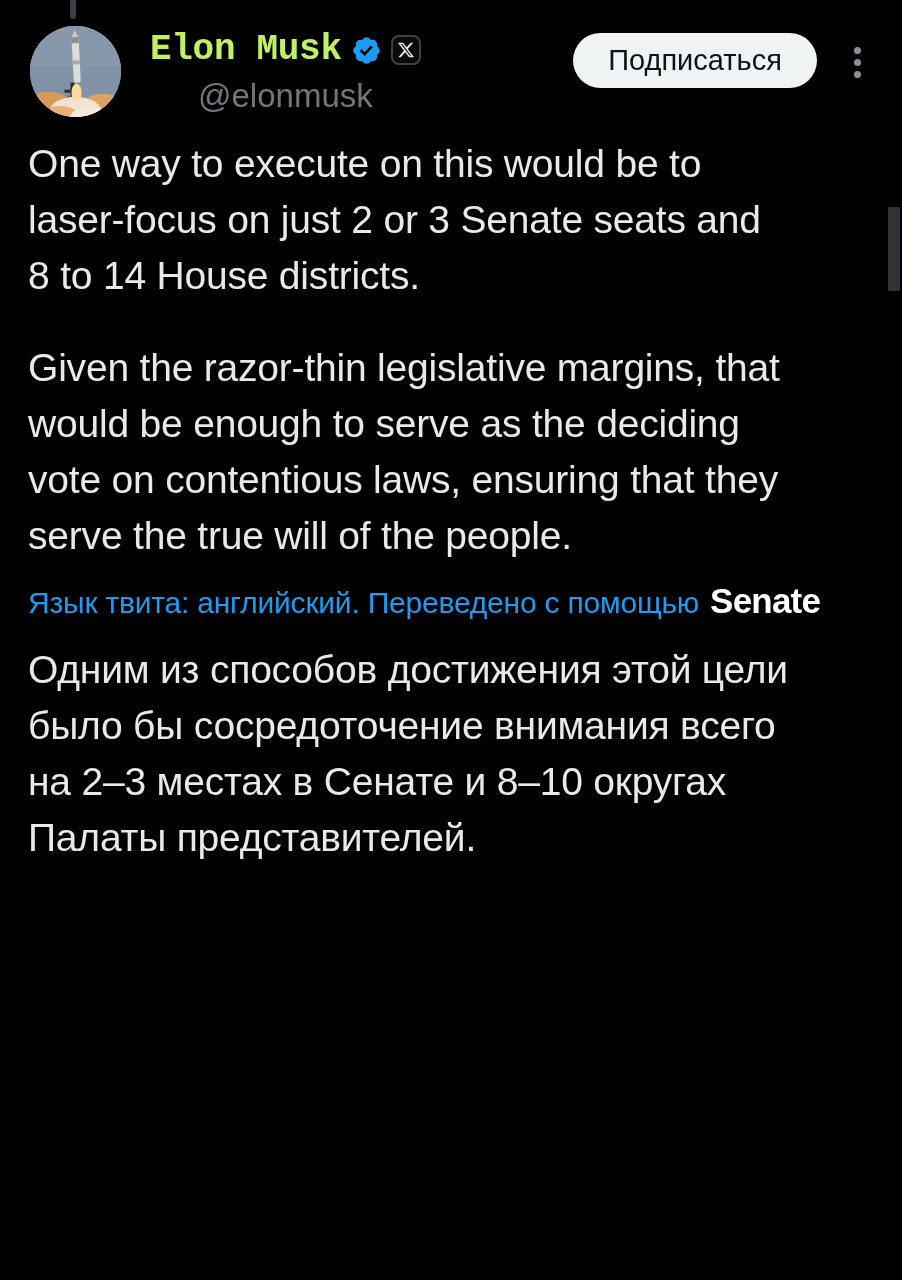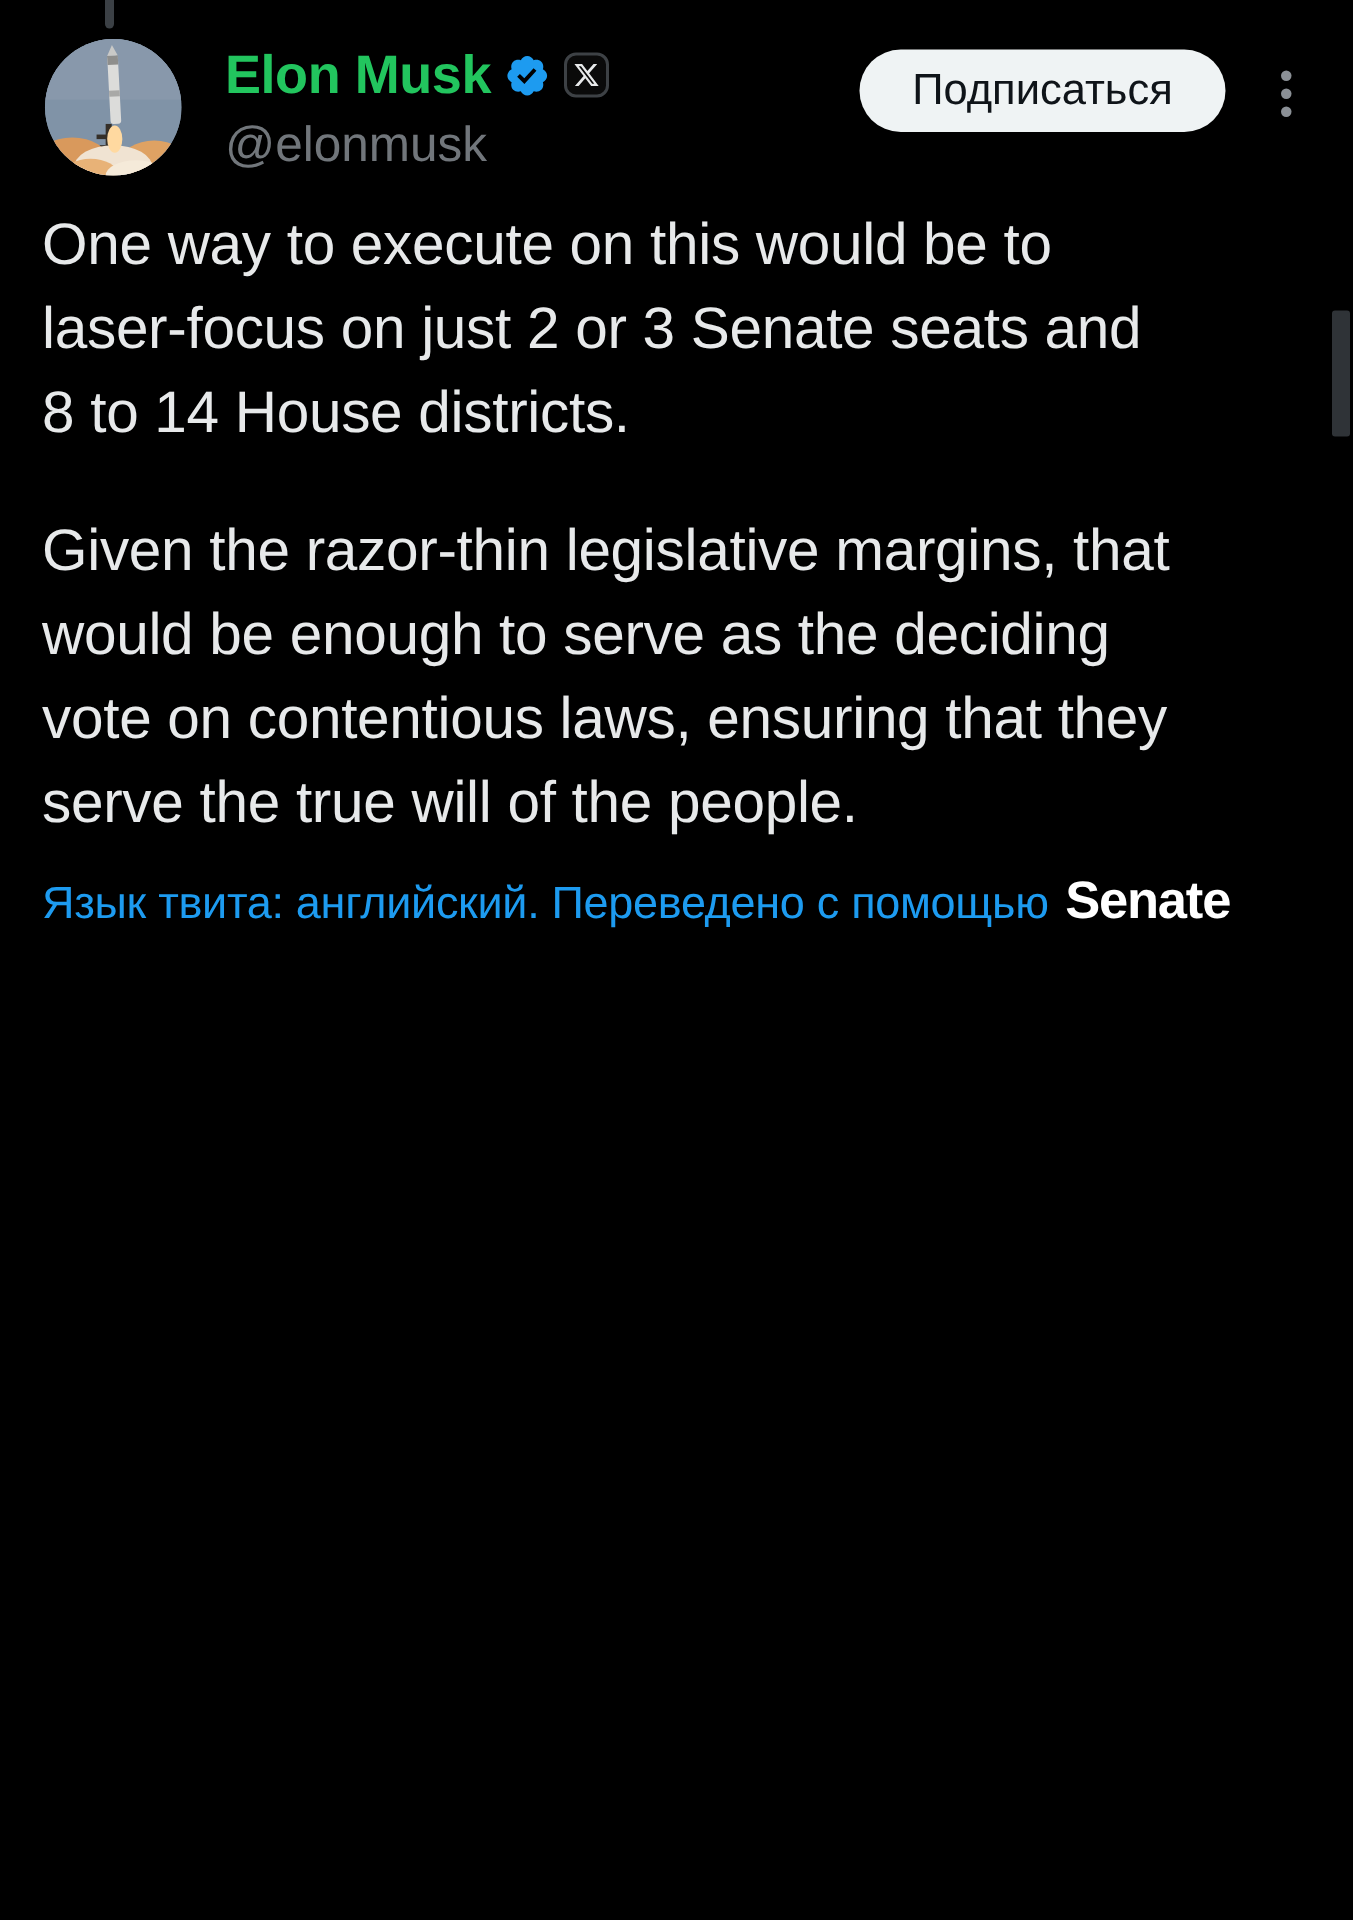--- a/index.html
+++ b/index.html
@@ -21,33 +21,33 @@
   .avatar {
     position: absolute; left: 30px; top: 26px;
     width: 91px; height: 91px; border-radius: 50%;
     overflow: hidden; background: #8093a7;
   }
   .avatar svg { display: block; width: 100%; height: 100%; }
 
   .name-block { position: absolute; left: 150px; top: 30px; }
   .name-row { display: flex; align-items: center; gap: 9px; }
   .display-name {
-    font-size: 36px; font-weight: 700; color: #22c55e;
-    letter-spacing: -0.3px; line-height: 40px;
+    font-size: 36px; font-weight: 700; color: #bef264;
+    letter-spacing: -0.3px; line-height: 40px; font-family: Liberation Mono, monospace;
   }
   .verified-badge { width: 31px; height: 31px; display: inline-block; }
   .verified-badge svg { display: block; width: 100%; height: 100%; }
   .x-badge {
     width: 30px; height: 30px; border: 2px solid #3d4145; border-radius: 8px;
     background: #0a0a0a; display: flex; align-items: center; justify-content: center;
   }
   .x-badge svg { width: 18px; height: 18px; display: block; }
   .handle {
     margin-top: 7px; font-size: 33px; font-weight: 400;
-    color: #71767b; line-height: 38px;
+    color: #71767b; line-height: 38px; text-align: center;
   }
 
   .follow-button {
     position: absolute; left: 573px; top: 33px;
     width: 244px; height: 55px; border: none; border-radius: 28px;
     background: #eff3f4; color: #0f1419;
     font-family: "Liberation Sans", sans-serif;
     font-size: 29px; font-weight: 400;
     display: flex; align-items: center; justify-content: center;
     cursor: pointer;
@@ -147,15 +147,19 @@
   <div class="tweet-paragraph p-gap">Given the razor-thin legislative margins, that
 would be enough to serve as the deciding
 vote on contentious laws, ensuring that they
 serve the true will of the people.</div>
 
   <div class="translation-notice">
     <span class="notice-text">Язык твита: английский. Переведено с помощью</span>
     <span class="google-wordmark">Senate</span>
   </div>
 
+  <div class="tweet-paragraph ru-first">Одним из способов достижения этой цели
+было бы сосредоточение внимания всего
+на 2–3 местах в Сенате и 8–10 округах
+Палаты представителей.</div>
 </div>
 
 <div class="scrollbar-thumb"></div>
 
 </body></html>

